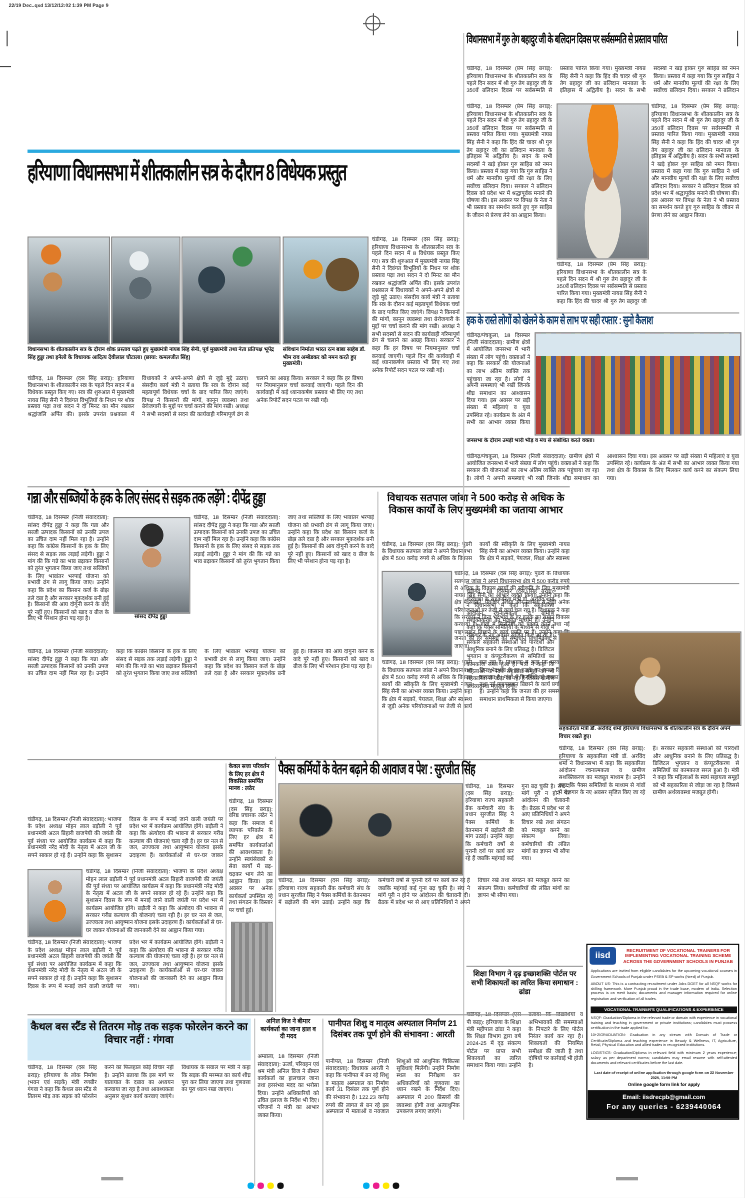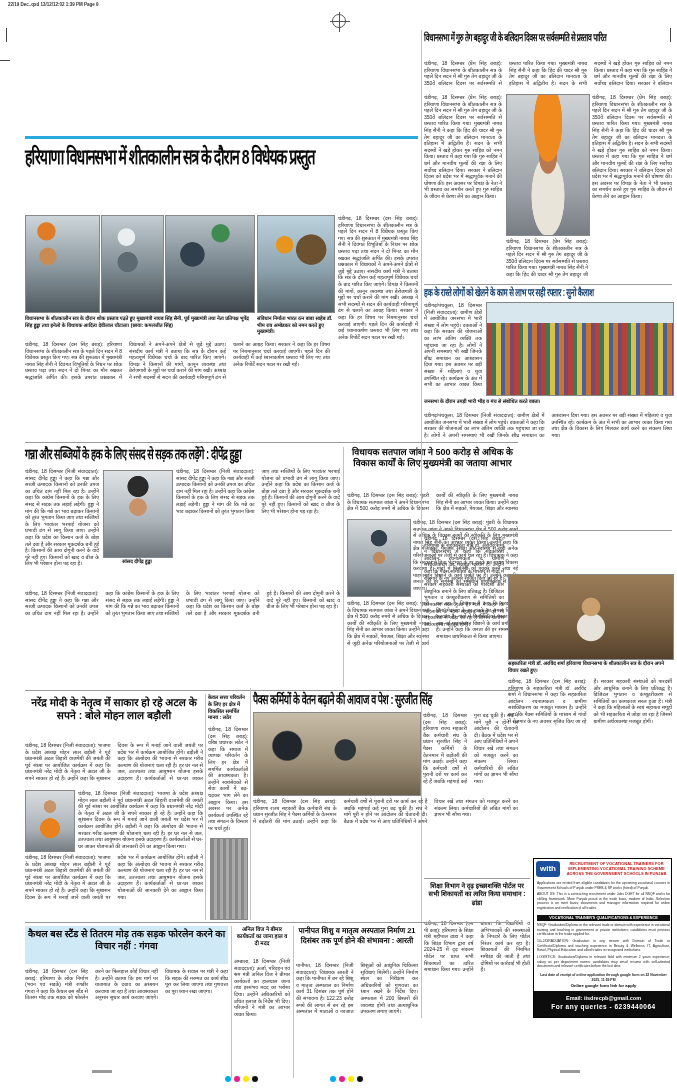--- a/index.html
+++ b/index.html
@@ -111,39 +111,38 @@
   <div class="abs cap" style="left:508px;top:660px;width:164px;height:14px;">सहकारिता मंत्री डॉ. अरविंद शर्मा हरियाणा विधानसभा के शीतकालीन सत्र के दौरान अपने विचार रखते हुए।</div>
   <div class="abs body-txt" style="left:508px;top:678px;width:164px;height:176px;column-count:2;">चंडीगढ़, 18 दिसम्बर (दस सिंह बराड़): हरियाणा के सहकारिता मंत्री डॉ. अरविंद शर्मा ने विधानसभा में कहा कि सहकारिता आंदोलन रचनात्मकता व ग्रामीण सशक्तिकरण का मजबूत माध्यम है। उन्होंने कहा कि पैक्स समितियों के माध्यम से गांवों में रोजगार के नए अवसर सृजित किए जा रहे हैं। सरकार सहकारी संस्थाओं को पारदर्शी और आधुनिक बनाने के लिए प्रतिबद्ध है। डिजिटल भुगतान व कंप्यूटरीकरण से समितियों का कामकाज सरल हुआ है। मंत्री ने कहा कि महिलाओं के स्वयं सहायता समूहों को भी सहकारिता से जोड़ा जा रहा है जिससे ग्रामीण अर्थव्यवस्था मजबूत होगी।</div>
 
   <div class="hrule" style="left:424px;top:878px;width:106px;"></div>
   <div class="abs hl" style="left:424px;top:882px;width:106px;font-size:6.5px;text-align:center;line-height:1.3;">शिक्षा विभाग ने दृढ़ इच्छाशक्ति पोर्टल पर सभी शिकायतों का त्वरित किया समाधान : ढांडा</div>
   <div class="abs body-txt" style="left:424px;top:920px;width:106px;height:96px;column-count:2;">चंडीगढ़, 18 दिसम्बर (एस पी काइ): हरियाणा के शिक्षा मंत्री महीपाल ढांडा ने कहा कि शिक्षा विभाग द्वारा वर्ष 2024-25 में दृढ़ संकल्प पोर्टल पर प्राप्त सभी शिकायतों का त्वरित समाधान किया गया। उन्होंने बताया कि विद्यार्थियों व अभिभावकों की समस्याओं के निपटारे के लिए पोर्टल निरंतर कार्य कर रहा है। शिकायतों की नियमित समीक्षा की जाती है तथा दोषियों पर कार्रवाई भी होती है।</div>
 
   <div class="abs" style="left:533px;top:858px;width:139px;height:160px;border:1px solid #000;background:#fff;overflow:hidden;">
     <div class="abs" style="left:2px;top:2px;width:24px;height:16px;background:#1b4f9c;border-radius:3px;color:#fff;
                 font-weight:bold;font-size:8px;text-align:center;line-height:16px;">
-      <span>with</span>
+      <span>iisd</span>
     </div>
     <div class="abs" style="left:28px;top:2px;width:109px;font-size:4px;font-weight:900;color:#c21d1d;line-height:1.25;text-align:center;">RECRUITMENT OF VOCATIONAL TRAINERS FOR IMPLEMENTING VOCATIONAL TRAINING SCHEME ACROSS THE GOVERNMENT SCHOOLS IN PUNJAB</div>
     <div class="abs adline" style="left:3px;top:22px;width:133px;">Applications are invited from eligible candidates for the upcoming vocational courses in Government Schools of Punjab under PSEB &amp; SP works (hired) of Punjab.</div>
     <div class="abs adline" style="left:3px;top:33px;width:133px;">ABOUT US: This is a contracting recruitment under Jobs DGET for all NSQF works for skilling framework. More Punjab proud in the trade base, modern of India. Selection process is on merit basis; documents and manager information required for online registration and verification of all trades.</div>
     <div class="abs" style="left:3px;top:56px;width:133px;background:#111;color:#fff;font-size:3.8px;font-weight:bold;text-align:center;padding:1px 0;">VOCATIONAL TRAINER'S QUALIFICATIONS &amp; EXPERIENCE</div>
     <div class="abs adline" style="left:3px;top:64px;width:133px;">NSQF: Graduation/Diploma in the relevant trade or domain with experience in vocational training and teaching in government or private institutions; candidates must possess certification in the trade applied for.</div>
     <div class="abs adline" style="left:3px;top:80px;width:133px;">10+2/GRADUATION: Graduation in any stream with Domain of Trade or Certificate/Diploma and teaching experience in Beauty &amp; Wellness, IT, Agriculture, Retail, Physical Education and allied trades in recognized institutions.</div>
     <div class="abs adline" style="left:3px;top:96px;width:133px;">LOGISTICS: Graduation/Diploma in relevant field with minimum 2 years experience; salary as per department norms; candidates may email resume with self-attested documents and relevant certificates before the last date.</div>
     <div class="abs adline" style="left:3px;top:114px;width:133px;font-weight:bold;text-align:center;">Last date of receipt of online application through google form on 22 November 2025, 11:59 PM</div>
     <div class="abs" style="left:3px;top:124px;width:133px;font-size:4.2px;font-weight:bold;text-align:center;">Online google form link for apply</div>
     <div class="abs" style="left:0;top:132px;width:139px;height:28px;background:#0d0d0d;color:#fff;text-align:center;">
       <div style="font-size:5.5px;font-weight:bold;margin-top:4px;">Email: iisdrecpb@gmail.com</div>
       <div style="font-size:6.5px;font-weight:bold;margin-top:2px;letter-spacing:0.5px;">For any queries - 6239440064</div>
     </div>
   </div>
 
   <div class="hrule" style="left:25px;top:690px;width:493px;"></div>
-  <div class="abs hl" style="left:25px;top:696px;width:178px;font-size:10.5px;text-align:center;line-height:1.2;">नरेंद्र मोदी के नेतृत्व में साकार हो रहे अटल के सपने : बोले मोहन लाल बड़ौली</div>
   <div class="abs body-txt" style="left:25px;top:742px;width:178px;height:44px;column-count:2;">चंडीगढ़, 18 दिसम्बर (निजी संवाददाता): भाजपा के प्रदेश अध्यक्ष मोहन लाल बड़ौली ने पूर्व प्रधानमंत्री अटल बिहारी वाजपेयी की जयंती की पूर्व संध्या पर आयोजित कार्यक्रम में कहा कि प्रधानमंत्री नरेंद्र मोदी के नेतृत्व में अटल जी के सपने साकार हो रहे हैं। उन्होंने कहा कि सुशासन दिवस के रूप में मनाई जाने वाली जयंती पर प्रदेश भर में कार्यक्रम आयोजित होंगे। बड़ौली ने कहा कि अंत्योदय की भावना से सरकार गरीब कल्याण की योजनाएं चला रही है। हर घर नल से जल, उज्ज्वला तथा आयुष्मान योजना इसके उदाहरण हैं। कार्यकर्ताओं से घर-घर जाकर योजनाओं की जानकारी देने का आह्वान किया गया।</div>
   <div class="photo" style="left:25px;top:790px;width:48px;height:60px;background:
        radial-gradient(circle at 50% 26%,#c8946a 12%,transparent 13%),
        radial-gradient(circle at 50% 62%,#e8821e 22%,transparent 23%),
        linear-gradient(180deg,#d9dde0 0%,#a9b1b7 65%,#767e84 100%);"></div>
   <div class="abs body-txt" style="left:78px;top:790px;width:125px;height:60px;column-count:1;">चंडीगढ़, 18 दिसम्बर (निजी संवाददाता): भाजपा के प्रदेश अध्यक्ष मोहन लाल बड़ौली ने पूर्व प्रधानमंत्री अटल बिहारी वाजपेयी की जयंती की पूर्व संध्या पर आयोजित कार्यक्रम में कहा कि प्रधानमंत्री नरेंद्र मोदी के नेतृत्व में अटल जी के सपने साकार हो रहे हैं। उन्होंने कहा कि सुशासन दिवस के रूप में मनाई जाने वाली जयंती पर प्रदेश भर में कार्यक्रम आयोजित होंगे। बड़ौली ने कहा कि अंत्योदय की भावना से सरकार गरीब कल्याण की योजनाएं चला रही है। हर घर नल से जल, उज्ज्वला तथा आयुष्मान योजना इसके उदाहरण हैं। कार्यकर्ताओं से घर-घर जाकर योजनाओं की जानकारी देने का आह्वान किया गया।</div>
   <div class="abs body-txt" style="left:25px;top:854px;width:178px;height:66px;column-count:2;">चंडीगढ़, 18 दिसम्बर (निजी संवाददाता): भाजपा के प्रदेश अध्यक्ष मोहन लाल बड़ौली ने पूर्व प्रधानमंत्री अटल बिहारी वाजपेयी की जयंती की पूर्व संध्या पर आयोजित कार्यक्रम में कहा कि प्रधानमंत्री नरेंद्र मोदी के नेतृत्व में अटल जी के सपने साकार हो रहे हैं। उन्होंने कहा कि सुशासन दिवस के रूप में मनाई जाने वाली जयंती पर प्रदेश भर में कार्यक्रम आयोजित होंगे। बड़ौली ने कहा कि अंत्योदय की भावना से सरकार गरीब कल्याण की योजनाएं चला रही है। हर घर नल से जल, उज्ज्वला तथा आयुष्मान योजना इसके उदाहरण हैं। कार्यकर्ताओं से घर-घर जाकर योजनाओं की जानकारी देने का आह्वान किया गया।</div>
 
   <div class="vrule" style="left:205px;top:694px;height:226px;"></div>
   <div class="abs hl" style="left:208px;top:694px;width:40px;font-size:5.2px;line-height:1.3;">केवल सत्ता परिवर्तन के लिए हर क्षेत्र में विकसित समर्पित मानव : लठेर</div>

